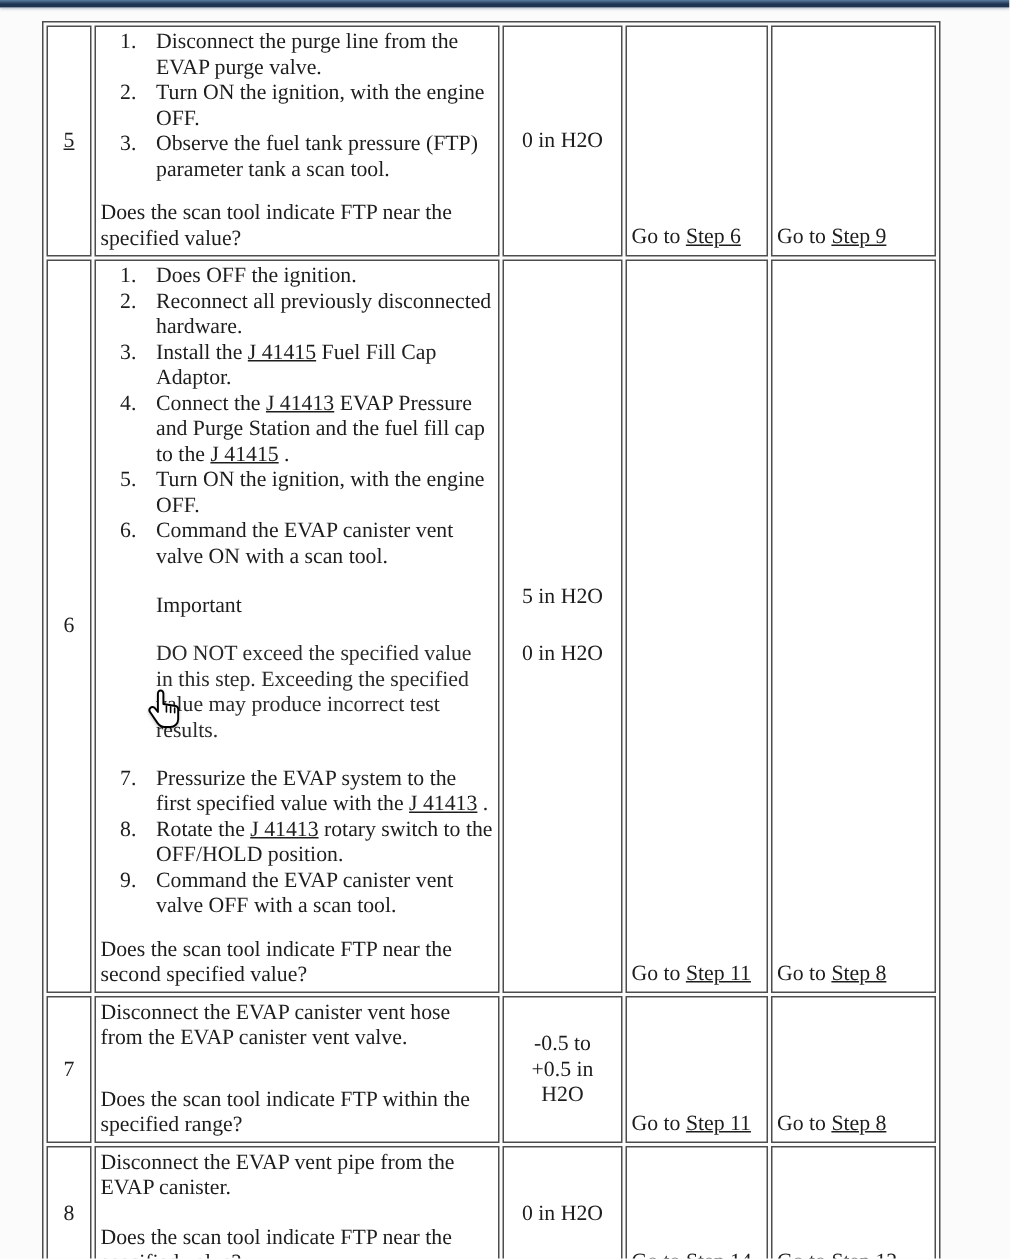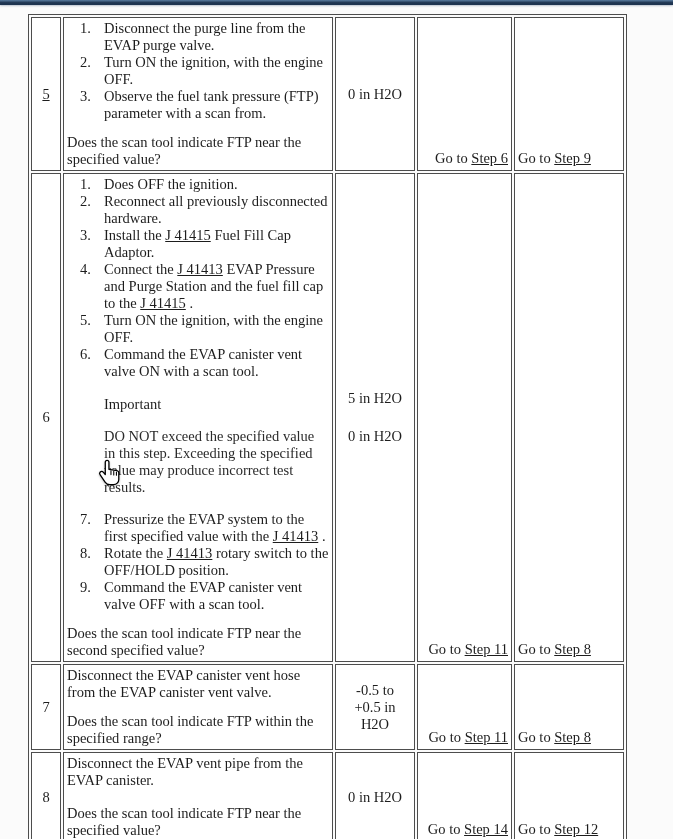--- a/index.html
+++ b/index.html
@@ -35,26 +35,26 @@
     border:1.2px solid var(--table-border);
     background:#ffffff;
     padding:2px 3px;
     font-size:14.5px;
     line-height:17px;
     vertical-align:top;
   }
   td.step-cell{width:30px;min-width:30px;text-align:center;vertical-align:middle;}
   td.action-cell{width:270px;min-width:270px;}
   td.value-cell{width:80px;min-width:80px;text-align:center;vertical-align:middle;white-space:pre-line;}
-  td.yes-cell{width:95px;min-width:95px;text-align:right;vertical-align:bottom;padding-bottom:3px;}
+  td.yes-cell{width:95px;min-width:95px;text-align:left;vertical-align:bottom;padding-bottom:3px;}
   td.no-cell{width:110px;min-width:110px;text-align:left;vertical-align:bottom;padding-bottom:3px;}
   .action-inner{display:flex;flex-direction:column;height:100%;}
   tr[data-step="5"] .action-inner{min-height:146px;}
   tr[data-step="6"] .action-inner{min-height:448px;}
-  tr[data-step="7"] .action-inner{min-height:78px;}
+  tr[data-step="7"] .action-inner{min-height:78px;gap:12px;}
   tr[data-step="8"] .action-inner{min-height:84px;align-items:center;}
   .list-item{display:flex;margin-left:13px;}
   .list-num{flex:0 0 24px;}
   .list-text{flex:1;}
   .list-block.continue{margin-top:15px;}
   .important-label{font-weight:normal;margin:16px 0 0 37px;}
   .important-text{margin:15px 0 0 37px;color:#2b2b2b;}
   .action-para{margin-left:0;}
   .question{margin-top:auto;padding-top:12px;}
   .value-line + .value-line{margin-top:21px;}
@@ -77,21 +77,21 @@
                 <div class="list-item">
                   <div class="list-num">1.</div>
                   <div class="list-text">Disconnect the purge line from the EVAP purge valve.</div>
                 </div>
                 <div class="list-item">
                   <div class="list-num">2.</div>
                   <div class="list-text">Turn ON the ignition, with the engine OFF.</div>
                 </div>
                 <div class="list-item">
                   <div class="list-num">3.</div>
-                  <div class="list-text">Observe the fuel tank pressure (FTP) parameter with a scan from.</div>
+                  <div class="list-text">Observe the fuel tank pressure (FTP) parameter tank a scan tool.</div>
                 </div>
               </div>
               <div class="question">Does the scan tool indicate FTP near the specified value?</div>
             </div>
           </td>
           <td class="value-cell"><div class="value-line">0 in H2O</div></td>
           <td class="yes-cell">Go to <span class="u">Step 6</span></td>
           <td class="no-cell">Go to <span class="u">Step 9</span></td>
         </tr>
         <tr data-step="6">

